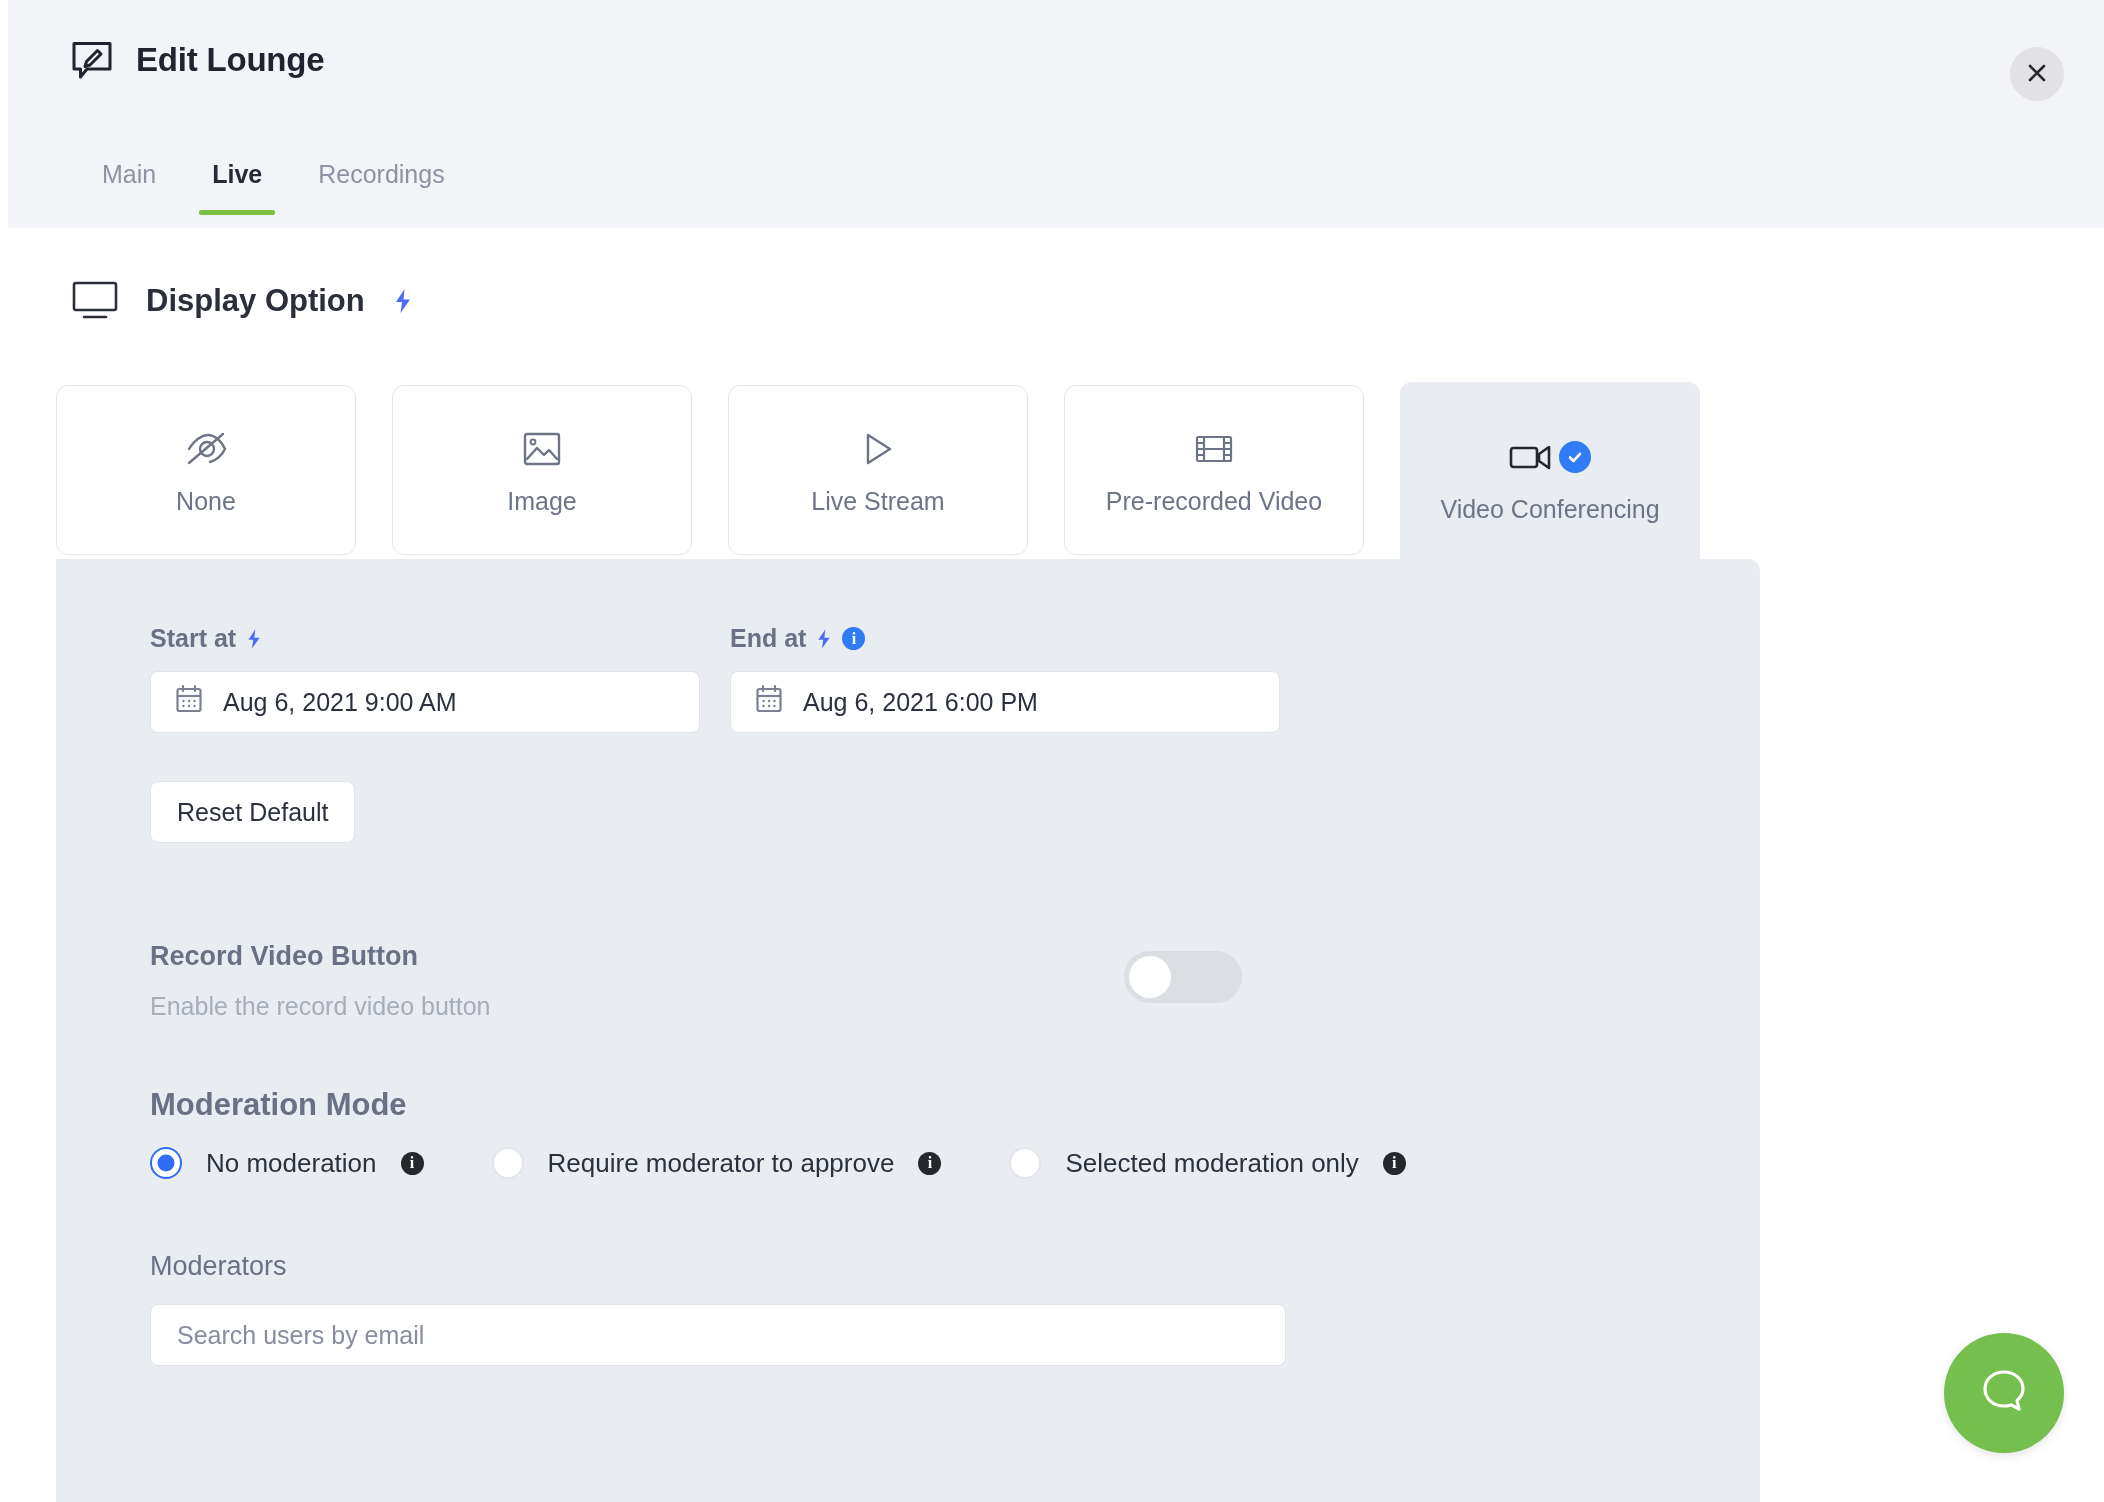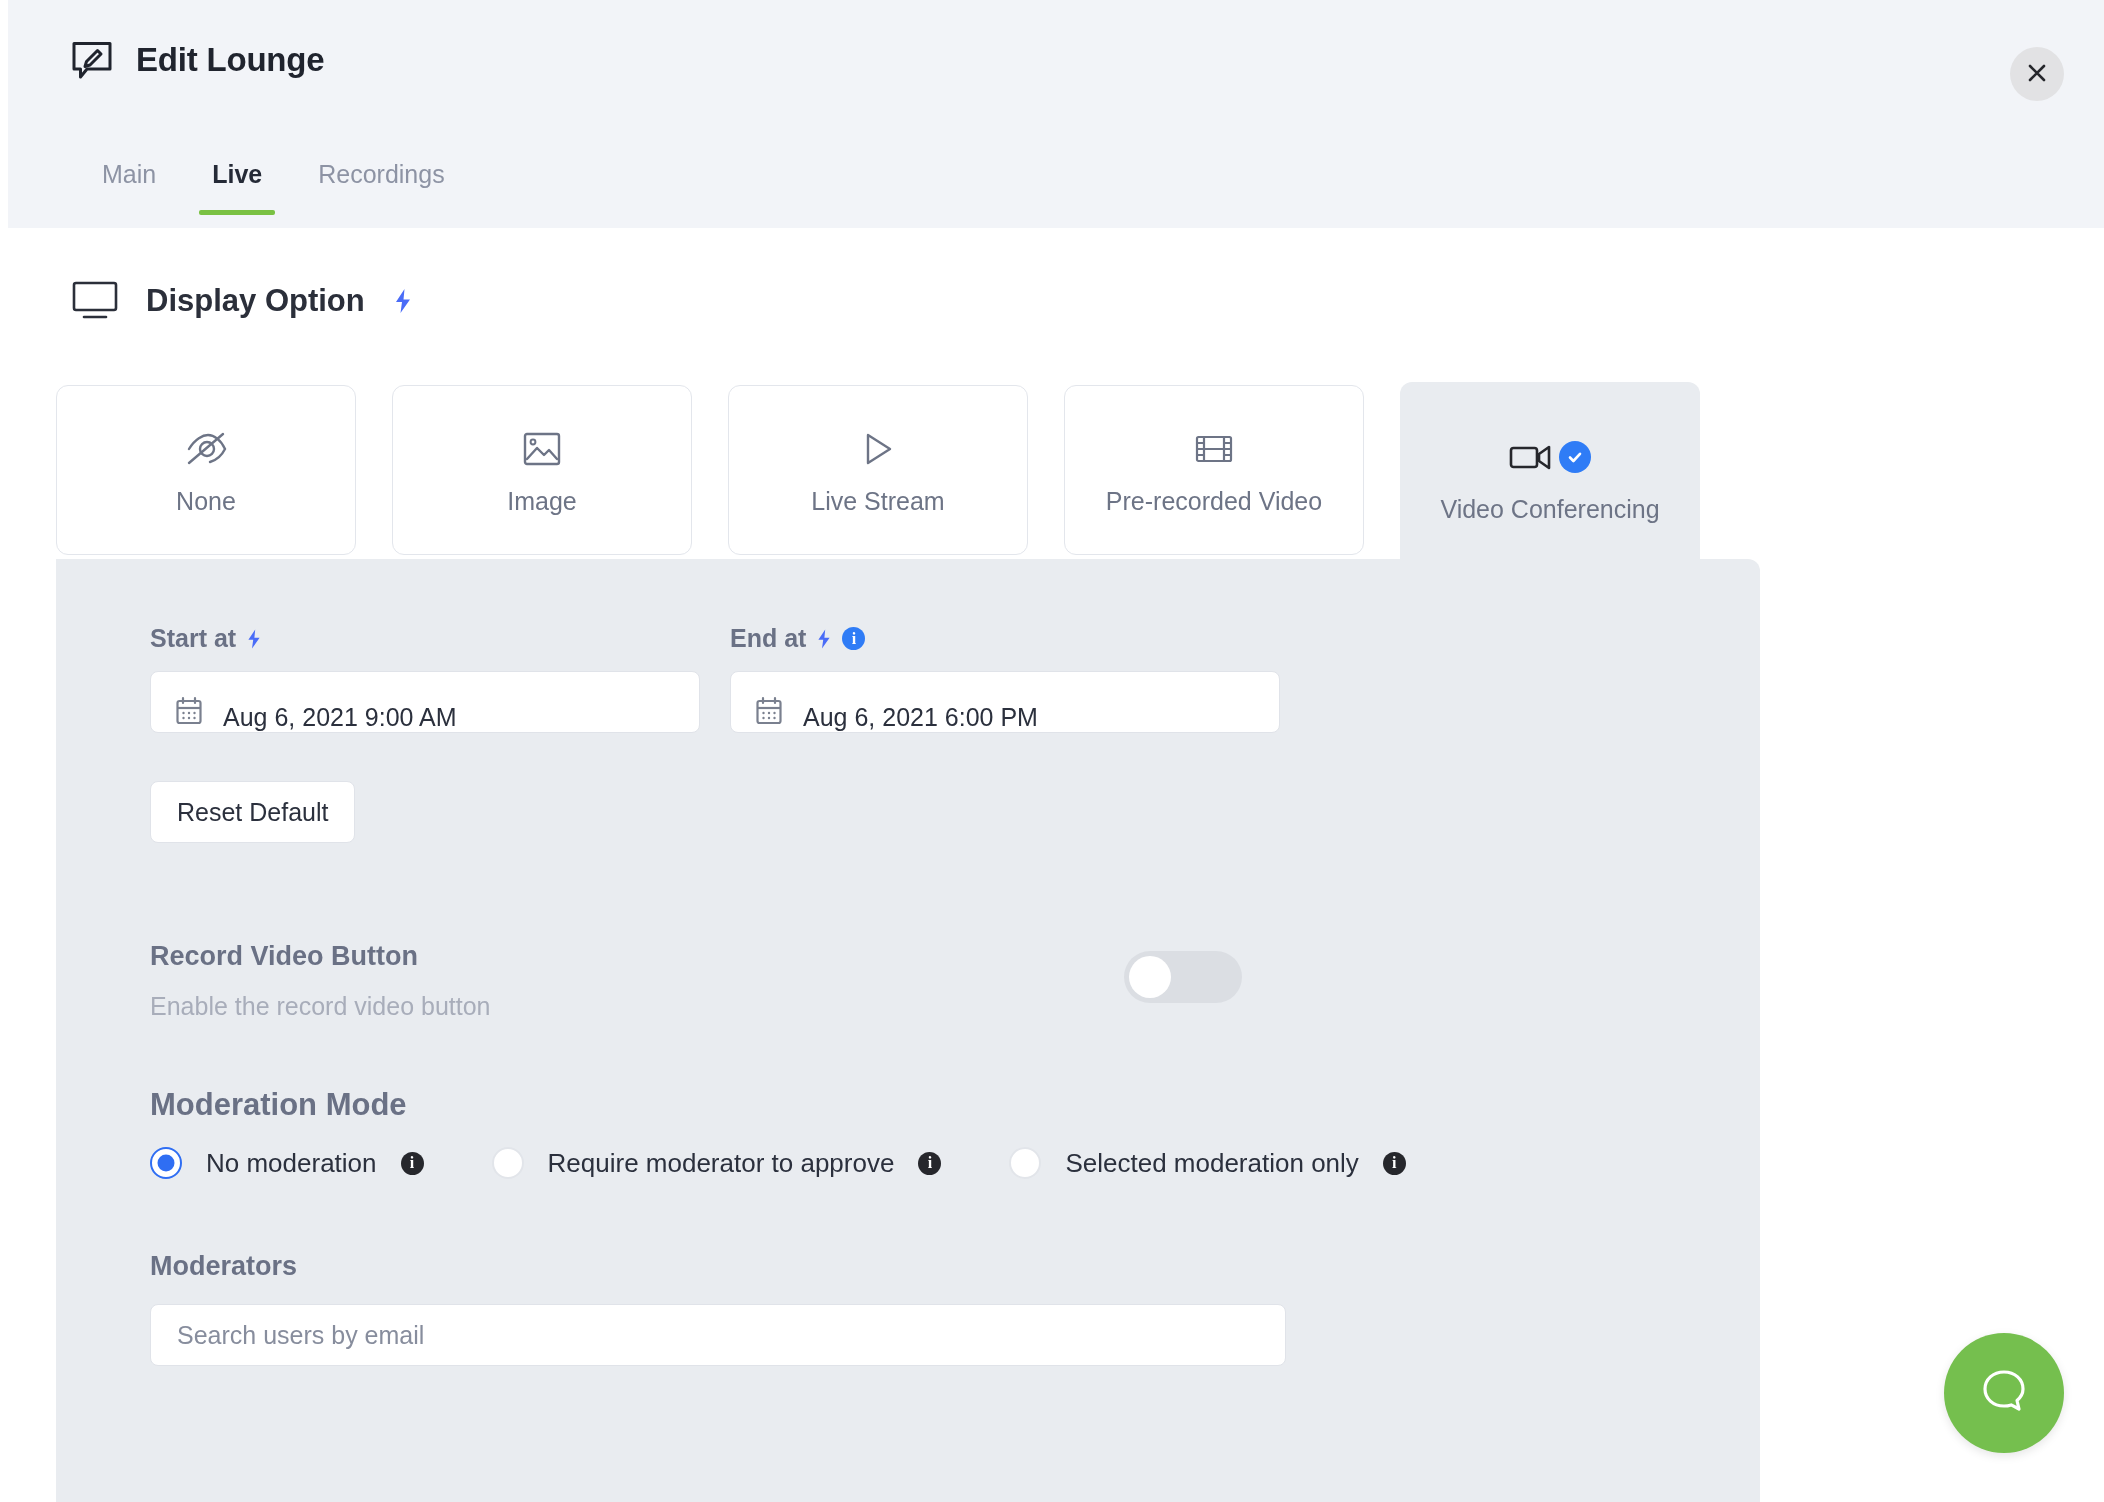--- a/index.html
+++ b/index.html
@@ -124,21 +124,21 @@
     background: #2f7cf6; color: #fff;
     font-size: 16px; font-weight: bold;
     display: inline-flex; align-items: center; justify-content: center;
     font-family: "Liberation Serif", serif;
   }
   .info-dot.dark { background: #26272c; }
 
   .date-input {
     width: 550px; height: 62px;
     background: #fff; border: 1.5px solid #e0e3e9; border-radius: 8px;
-    display: flex; align-items: flex-end; gap: 20px;
+    display: flex; align-items: center; gap: 20px;
     padding: 0 24px;
     font-size: 25px; color: #2b303d;
     cursor: pointer;
   }
   .cal-icon { width: 28px; height: 30px; flex: none; }
 
   .reset-btn {
     position: absolute; left: 94px; top: 222px;
     height: 62px; padding: 0 26px;
     background: #fff; border: 1.5px solid #e0e3e9; border-radius: 8px;
@@ -180,21 +180,21 @@
   .radio.checked { border: 2.5px solid #2f6ef3; }
   .radio.checked::after {
     content: ""; position: absolute;
     left: 50%; top: 50%; transform: translate(-50%,-50%);
     width: 17px; height: 17px; border-radius: 50%;
     background: #2f6ef3;
   }
   .radio-label { font-size: 26px; color: #2b303d; white-space: nowrap; }
 
   .moderators-block { position: absolute; left: 94px; top: 692px; }
-  .mod-label { font-size: 27px; font-weight: bold; color: #6a7185; margin-bottom: 22px; }
+  .mod-label { font-size: 27px; font-weight: normal; color: #6a7185; margin-bottom: 22px; }
   .search-input {
     width: 1136px; height: 62px;
     background: #fff; border: 1.5px solid #e0e3e9; border-radius: 8px;
     padding: 0 26px;
     font-size: 25px; color: #2b303d;
     font-family: "Liberation Sans", sans-serif;
   }
   .search-input::placeholder { color: #878d9d; }
 
   

